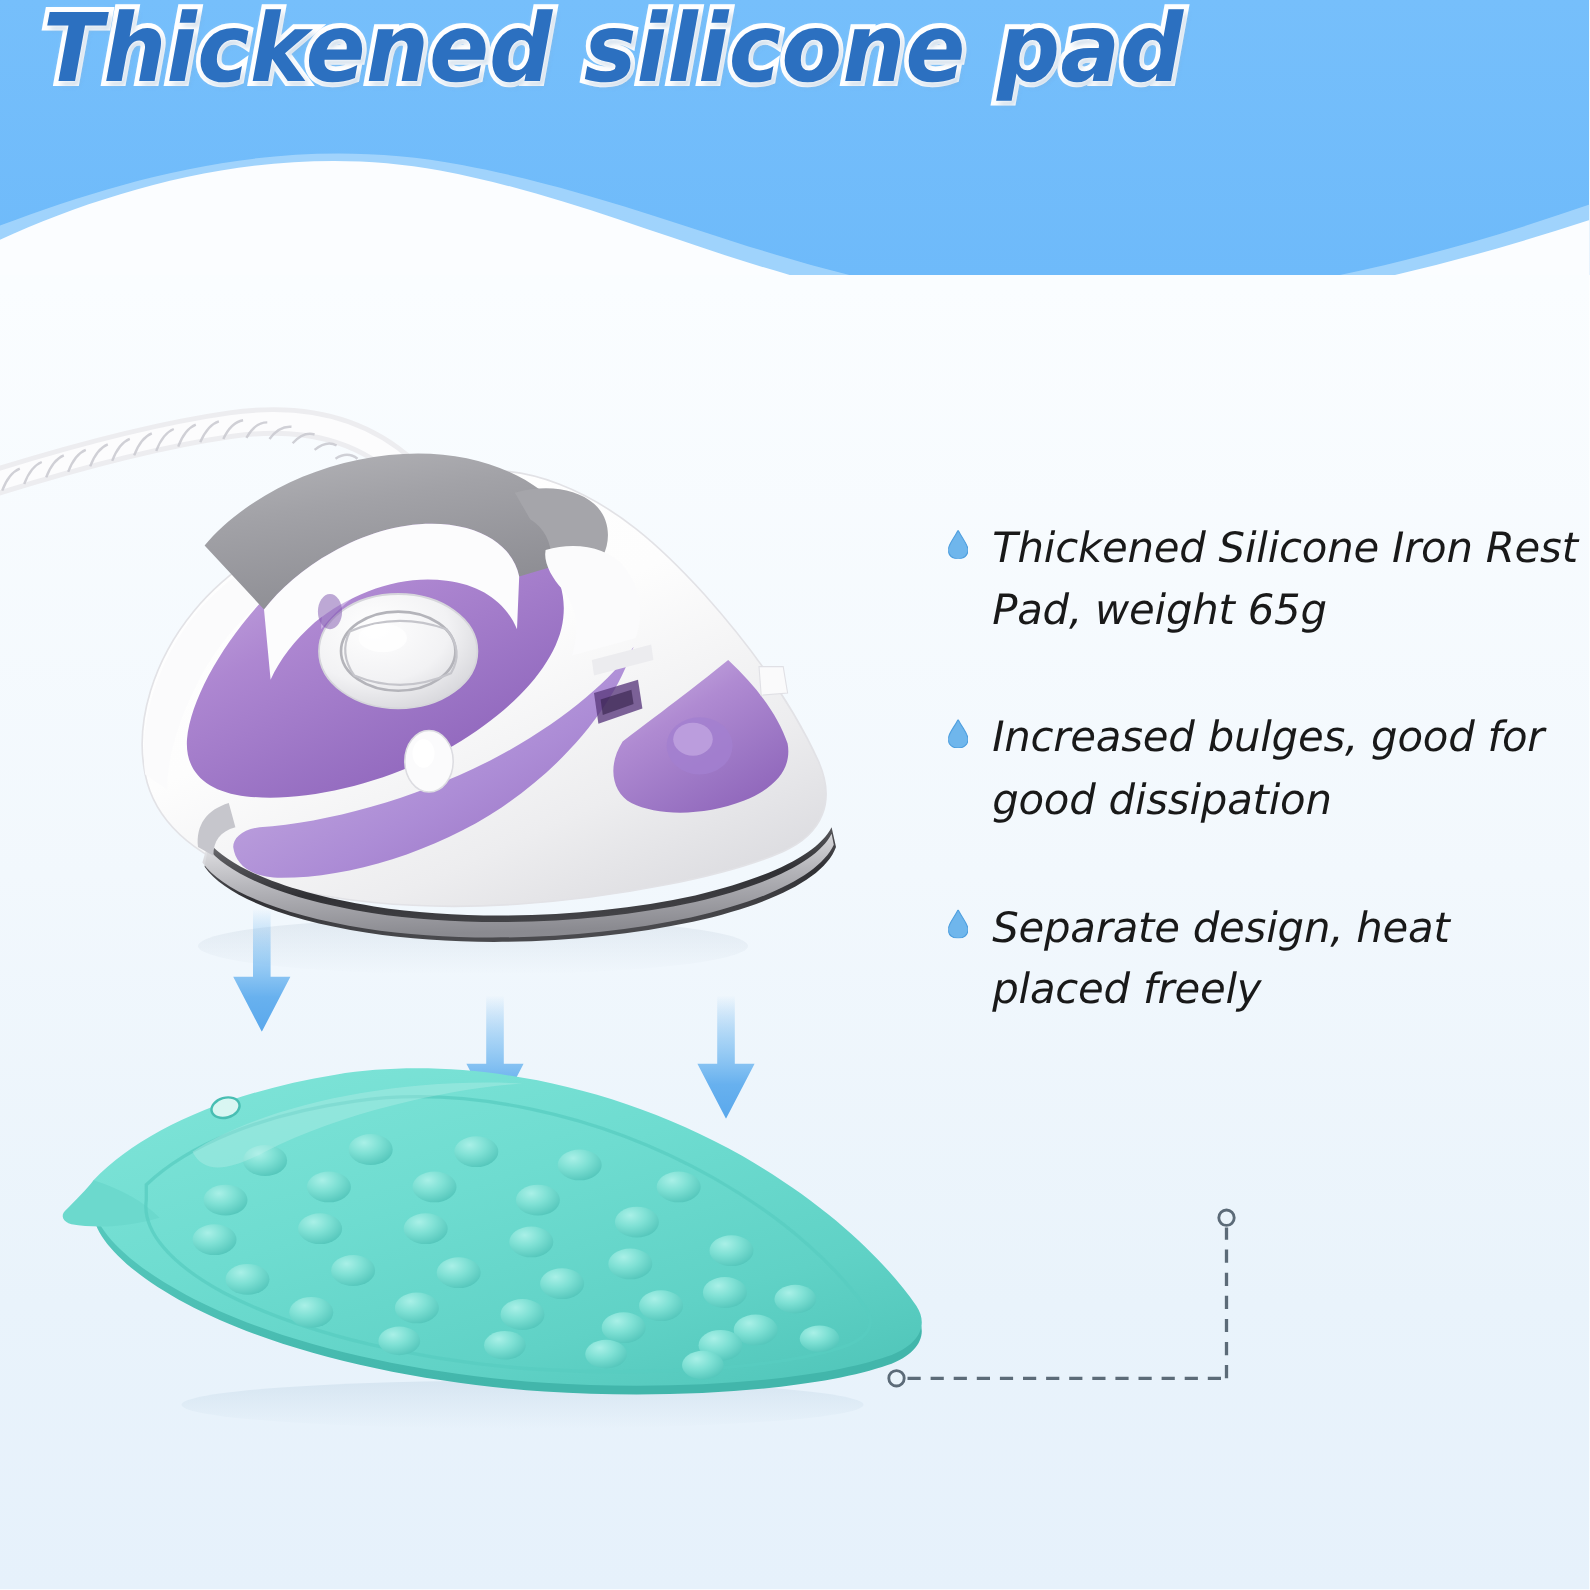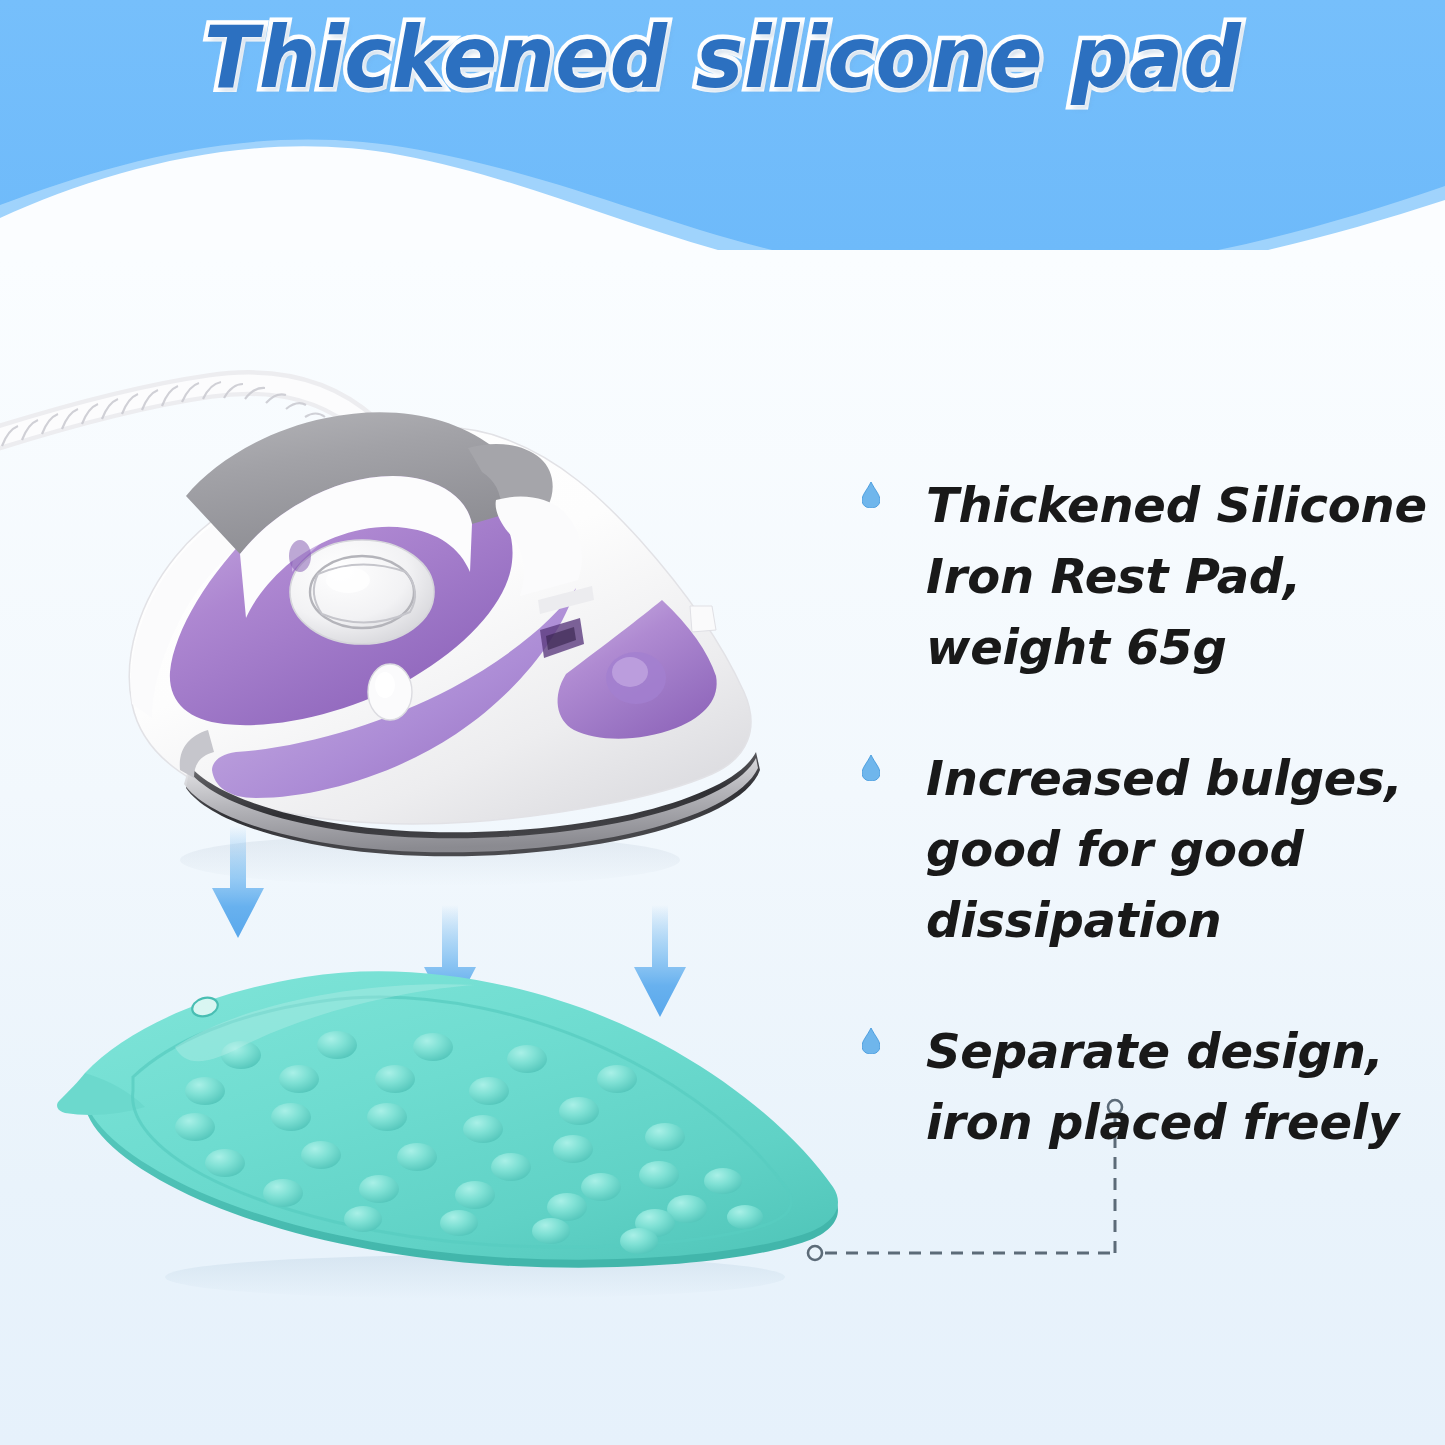--- a/index.html
+++ b/index.html
@@ -25,23 +25,22 @@
     left: 0; top: 0;
     width: 1445px;
     height: 250px;
     overflow: hidden;
   }
   #header-band svg { display: block; }
 
   #title-wrap {
     position: absolute;
     left: 0;
-    top: 14px;
+    top: 2px;
     width: 1445px;
-    text-align: center;
     pointer-events: none;
   }
   #page-title {
     display: inline-block;
     font-family: "DejaVu Sans", sans-serif;
     font-style: italic;
     font-weight: bold;
     font-size: 86px;
     letter-spacing: 0.5px;
     line-height: 1.0;
@@ -102,26 +101,25 @@
     flex: 0 0 auto;
     width: 18px;
     height: 26px;
     margin-top: 12px;
     margin-right: 22px;
   }
   .bullet-marker svg { display: block; }
   .bullet-text {
     font-family: "DejaVu Sans", sans-serif;
     font-style: italic;
-    font-weight: bold;
-    font-size: 48px;
+    font-weight: normal;
+    font-size: 38px;
     line-height: 1.48;
     color: #191919;
     letter-spacing: -0.2px;
-    margin-left: 24px;
   }
 
   
   #callout-line {
     position: absolute;
     left: 795px;
     top: 1090px;
     width: 345px;
     height: 185px;
   }
@@ -510,18 +508,18 @@
       </span>
       <span class="bullet-text">Increased bulges, good for good dissipation</span>
     </div>
 
     <div class="bullet-item">
       <span class="bullet-marker">
         <svg width="18" height="26" viewBox="0 0 18 26" xmlns="http://www.w3.org/2000/svg">
           <path d="M9,0 C13,8 18,13 18,18 C18,23 14,26 9,26 C4,26 0,23 0,18 C0,13 5,8 9,0 Z" fill="#6FB6EC" stroke="#4E9FDF" stroke-width="1"></path>
         </svg>
       </span>
-      <span class="bullet-text">Separate design, iron placed freely</span>
+      <span class="bullet-text">Separate design, heat placed freely</span>
     </div>
 
   </div>
 
 </div>
 
 </body></html>

